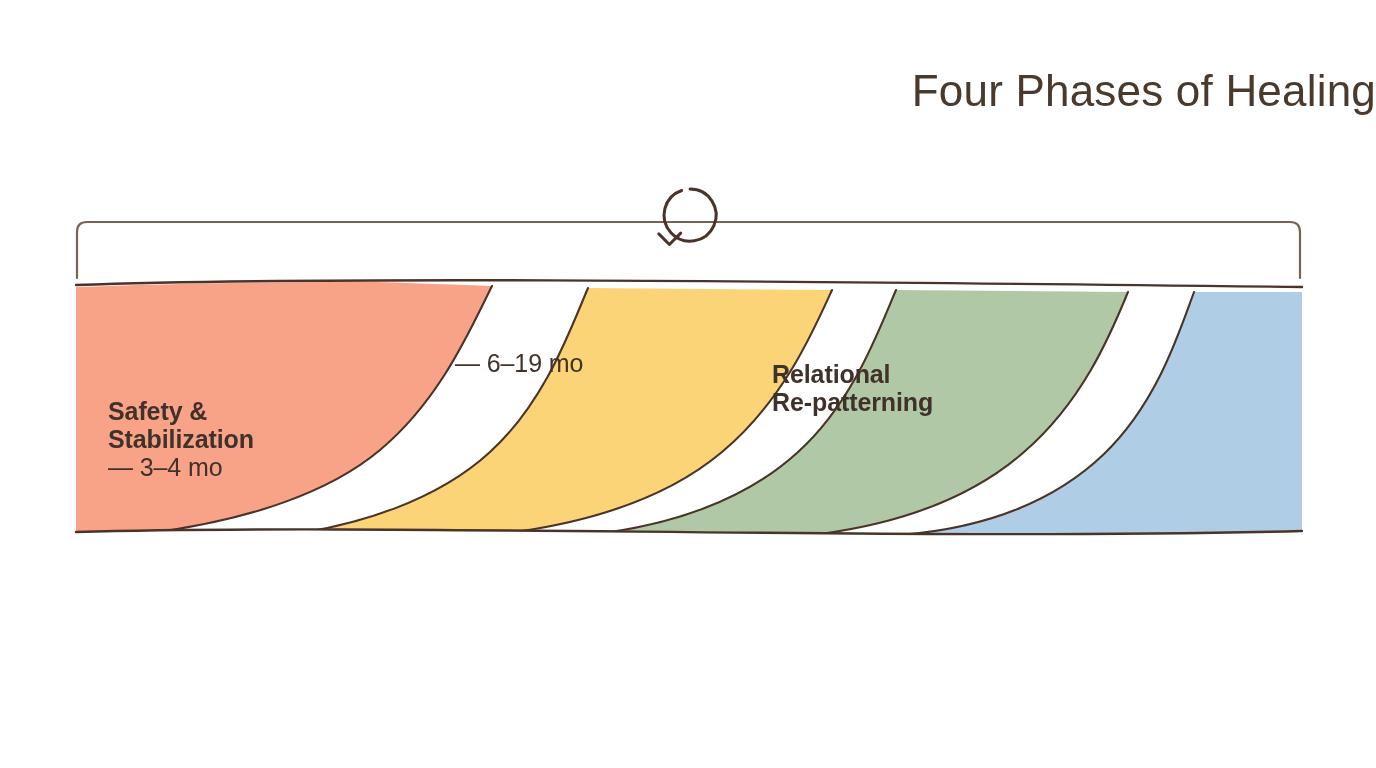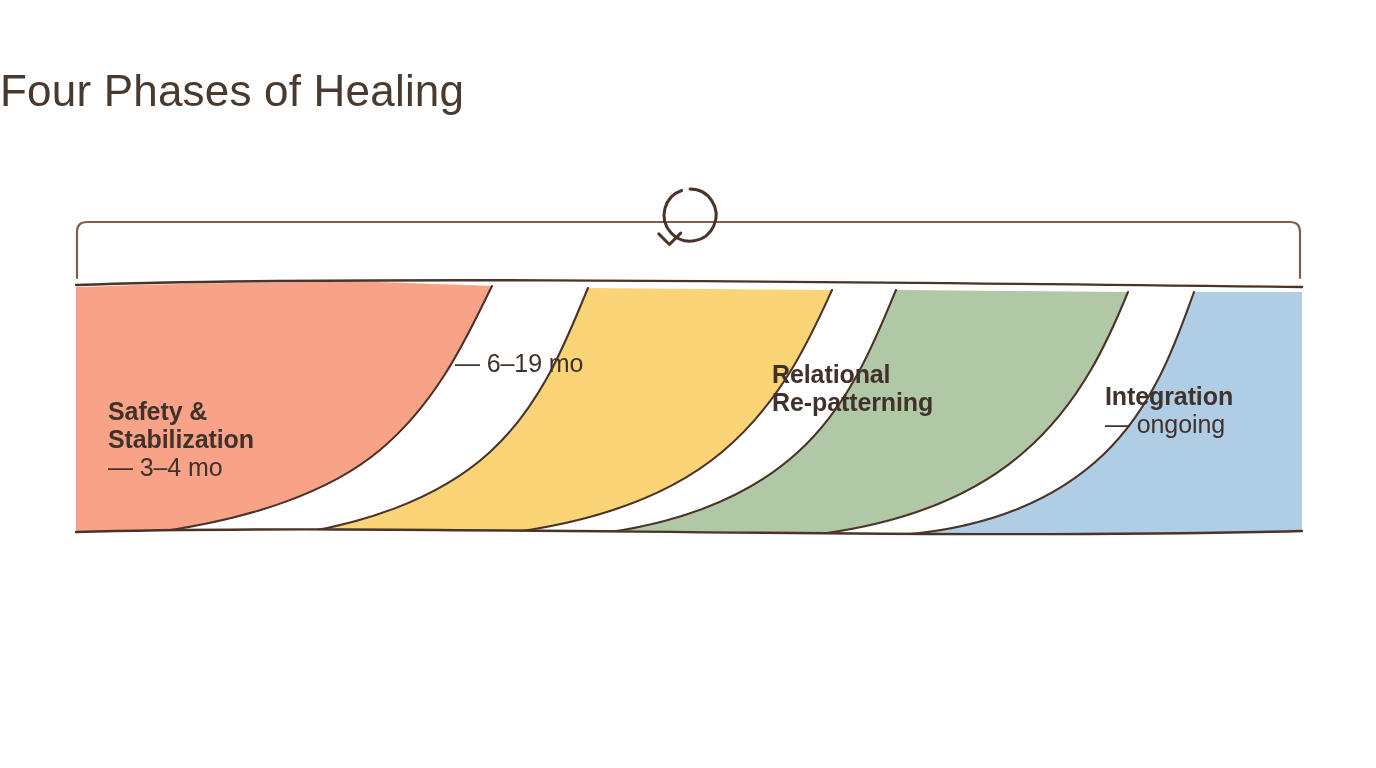--- a/index.html
+++ b/index.html
@@ -27,21 +27,21 @@
     top: 0;
     width: 1376px;
     height: 768px;
     display: block;
   }
   .title {
     position: absolute;
     left: 0;
     top: 66px;
     width: 1376px;
-    text-align: left;
+    text-align: right;
     font-size: 44px;
     font-weight: 400;
     color: #4a3a2e;
     letter-spacing: 0.2px;
     white-space: nowrap;
   }
   .phase-label {
     position: absolute;
     color: #40322a;
     line-height: 1.12;
@@ -158,18 +158,14 @@
 
   <div class="phase-label" id="pl1" style="left: 455px; top: 349px;">
     <div class="phase-duration">— 6–19 mo</div>
   </div>
 
   <div class="phase-label" id="pl2" style="left: 772px; top: 360px;">
     <div class="phase-name">Relational
 Re-patterning</div>
   </div>
 
-  <div class="phase-label" id="pl3" style="left: 1105px; top: 382px;">
-    <div class="phase-name">Integration</div>
-    <div class="phase-duration">— ongoing</div>
-  </div>
 
 </div>
 
 </body></html>

